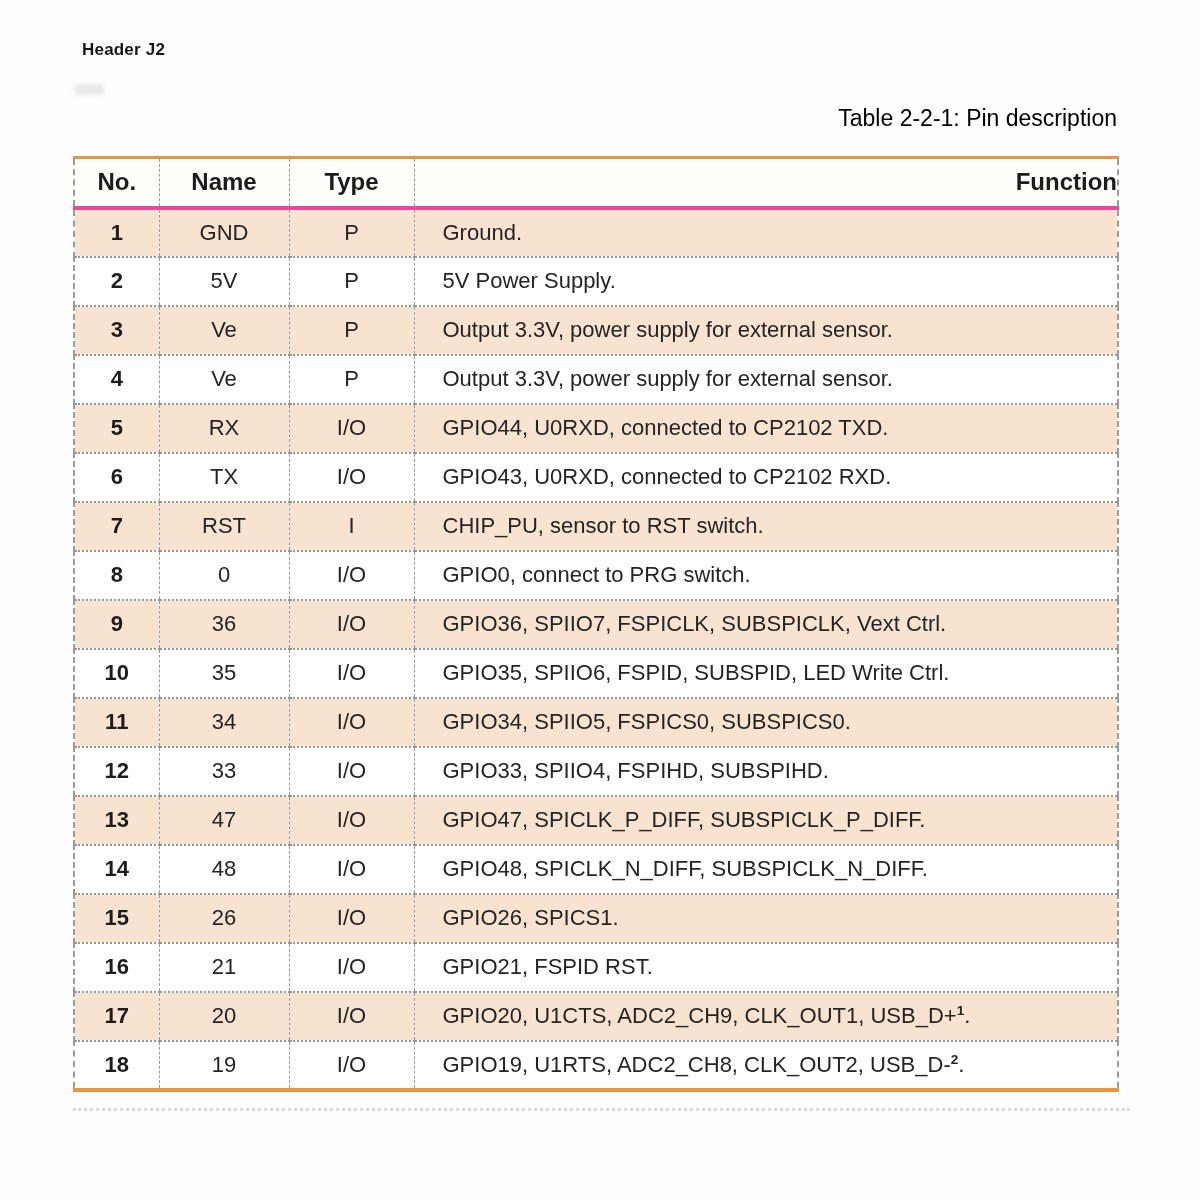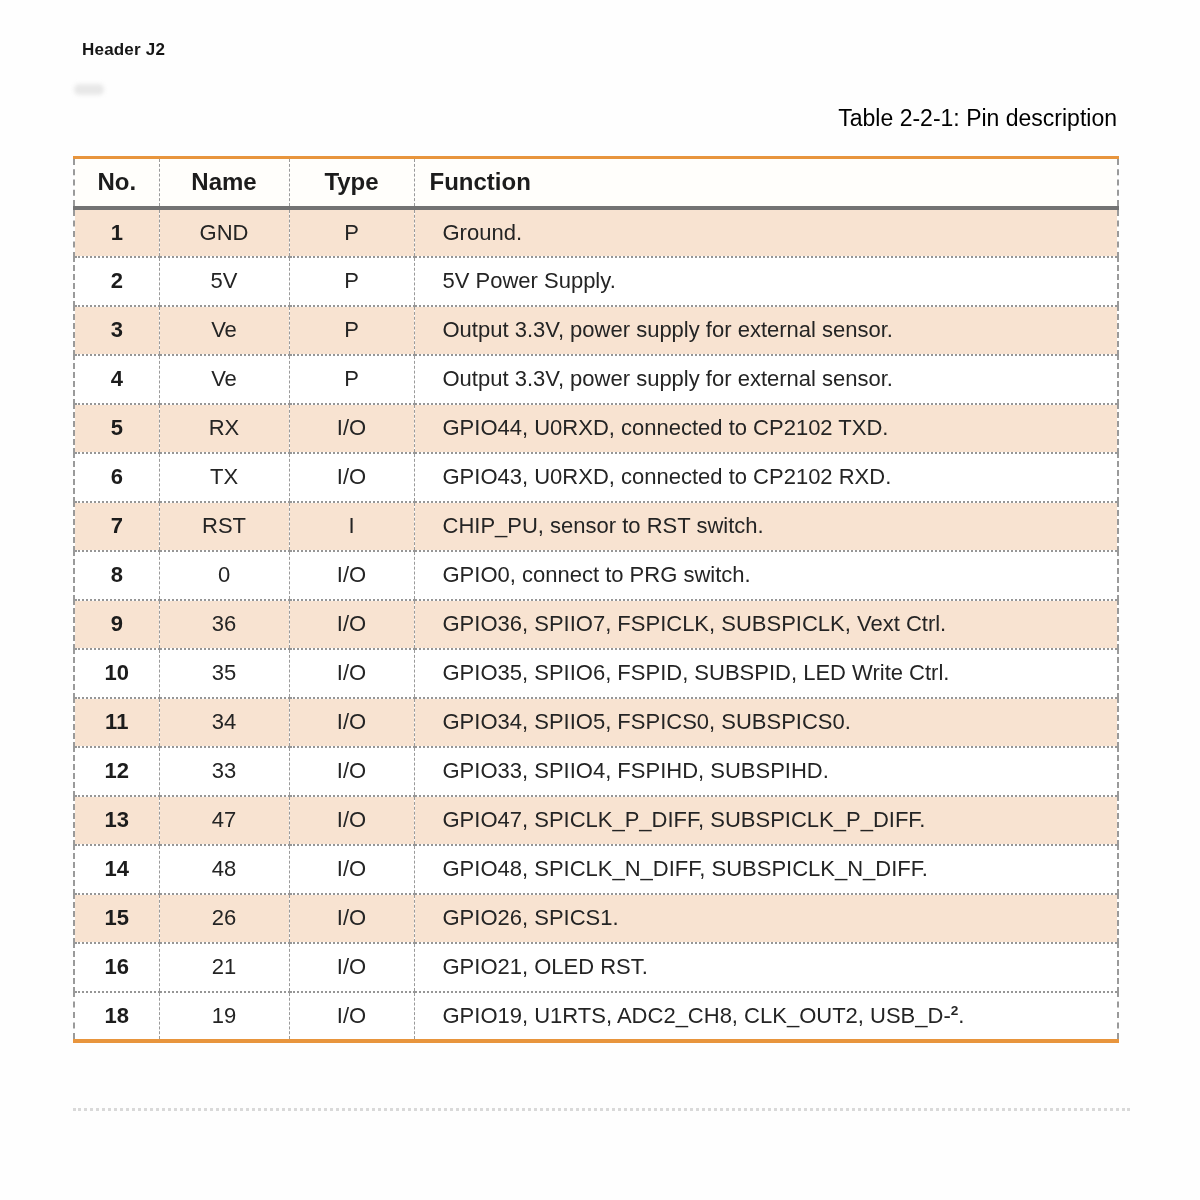--- a/index.html
+++ b/index.html
@@ -64,29 +64,29 @@
   }
   col.c-no   { width: 85px;  }
   col.c-name { width: 130px; }
   col.c-type { width: 125px; }
   col.c-fn   { width: 704px; }
   thead tr {
     height: 50px;
     background: #fffefb;
   }
   thead th {
-    border-bottom: 4px solid #737373;
+    border-bottom: 4px solid #ec4899;
     font-size: 24px;
     font-weight: bold;
     color: #1c1c1c;
     text-align: center;
     padding: 0;
   }
   thead th.fn-col {
-    text-align: left;
+    text-align: right;
     padding-left: 15px;
   }
   tbody tr {
     height: 49px;
     background: #ffffff;
   }
   tbody tr.peach {
     background: #F8E3D1;
   }
   tbody tr + tr td {
@@ -241,21 +241,27 @@
         <tr class="peach">
           <td class="no-cell">15</td>
           <td class="name-cell">26</td>
           <td class="type-cell">I/O</td>
           <td class="fn-cell">GPIO26, SPICS1.</td>
         </tr>
         <tr>
           <td class="no-cell">16</td>
           <td class="name-cell">21</td>
           <td class="type-cell">I/O</td>
-          <td class="fn-cell">GPIO21, OLED RST.</td>
+          <td class="fn-cell">GPIO21, FSPID RST.</td>
+        </tr>
+        <tr class="peach">
+          <td class="no-cell">17</td>
+          <td class="name-cell">20</td>
+          <td class="type-cell">I/O</td>
+          <td class="fn-cell">GPIO20, U1CTS, ADC2_CH9, CLK_OUT1, USB_D+<sup>1</sup>.</td>
         </tr>
         <tr>
           <td class="no-cell">18</td>
           <td class="name-cell">19</td>
           <td class="type-cell">I/O</td>
           <td class="fn-cell">GPIO19, U1RTS, ADC2_CH8, CLK_OUT2, USB_D-<sup>2</sup>.</td>
         </tr>
       </tbody>
   </table>
 

